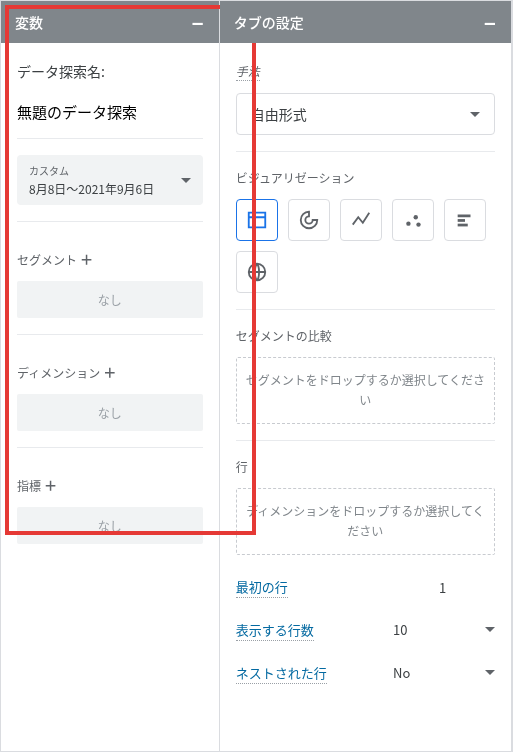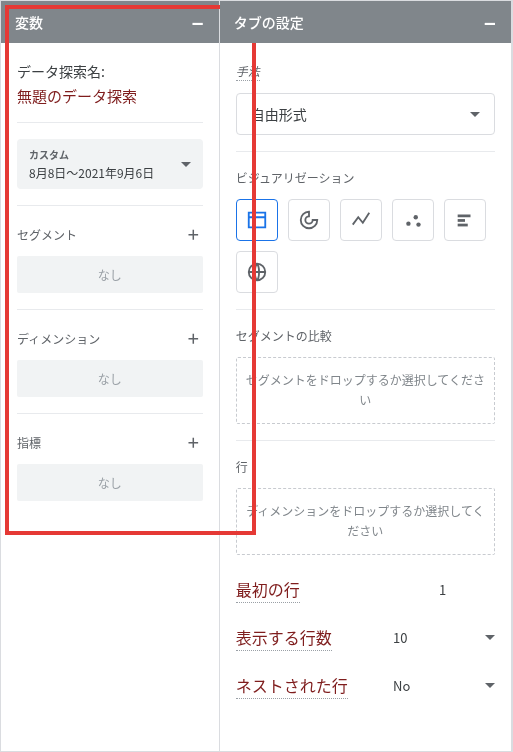--- a/index.html
+++ b/index.html
@@ -68,53 +68,53 @@
   .label {
     font-size: 12px;
     color: #5f6368;
   }
   .title-block .label {
     color: #3c4043;
     font-size: 14px;
   }
   .title-value {
     font-size: 15px;
-    color: #7f1d1d;
-    margin-top: 4px;
+    color: #000000;
+    margin-top: 20px;
   }
   .date-range {
     background: #f1f3f4;
     border-radius: 4px;
     padding: 8px 12px;
     display: flex;
     align-items: center;
     justify-content: space-between;
   }
   .date-range-inner { display:flex; flex-direction:column; }
   .date-custom {
     font-size: 10px;
     color: #5f6368;
     margin-bottom: 2px;
-    font-weight: bold;
   }
   .date-value {
     font-size: 12px;
     color: #3c4043;
   }
   .caret {
     width: 0; height: 0;
     border-left: 5px solid transparent;
     border-right: 5px solid transparent;
     border-top: 5px solid #5f6368;
   }
   .row-head {
     display: flex;
     align-items: center;
-    justify-content: space-between;
+    justify-content: flex-start;
     margin-bottom: 10px;
+    margin-top: 9px;
   }
   .plus {
     font-size: 20px;
     color: #5f6368;
     line-height: 1;
     cursor: pointer;
     padding: 2px 4px;
   }
   .chip-none {
     background: #f1f3f4;
@@ -175,22 +175,22 @@
     border-color: #1a73e8;
     color: #1a73e8;
   }
   .setting-row {
     display: flex;
     align-items: center;
     justify-content: space-between;
     margin-top: 22px;
   }
   .setting-label {
-    font-size: 16px;
-    color: #7f1d1d;
+    font-size: 13px;
+    color: #0369a1;
     border-bottom: 1px dotted #9aa0a6;
     padding-bottom: 1px;
   }
   .small-value {
     font-size: 13px;
     color: #3c4043;
     min-width: 60px;
     text-align: left;
     padding-left: 6px;
   }

